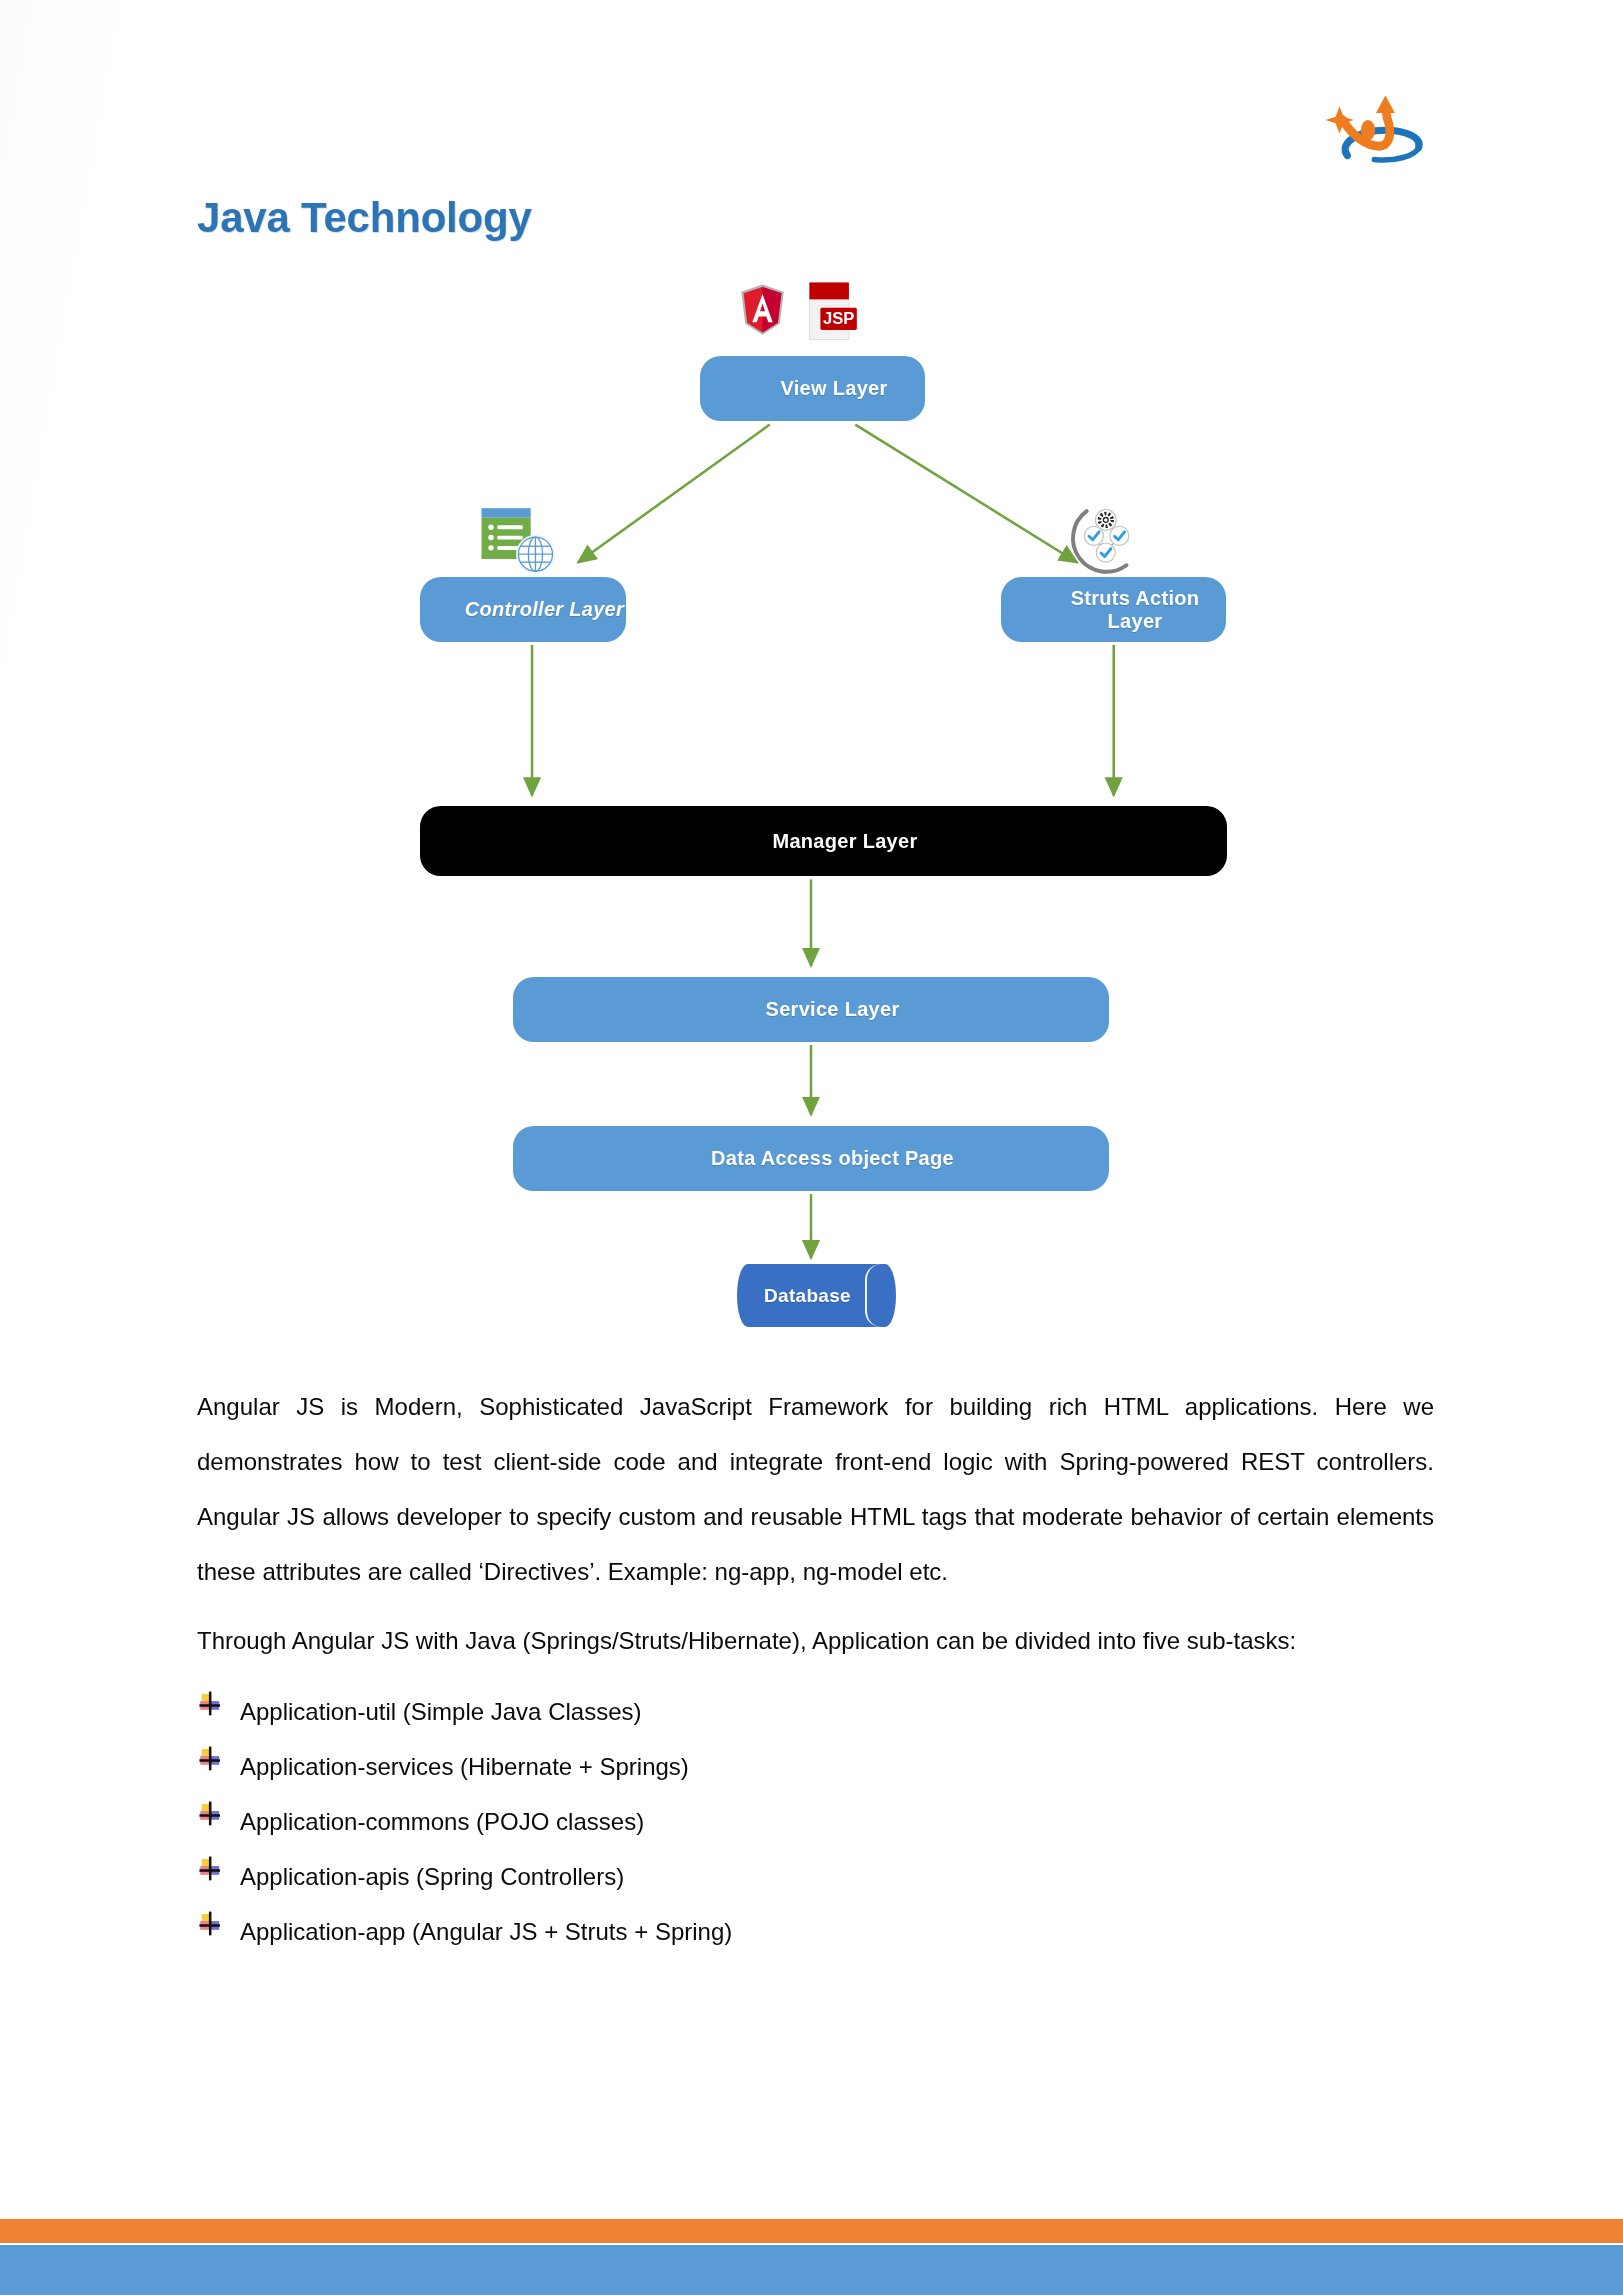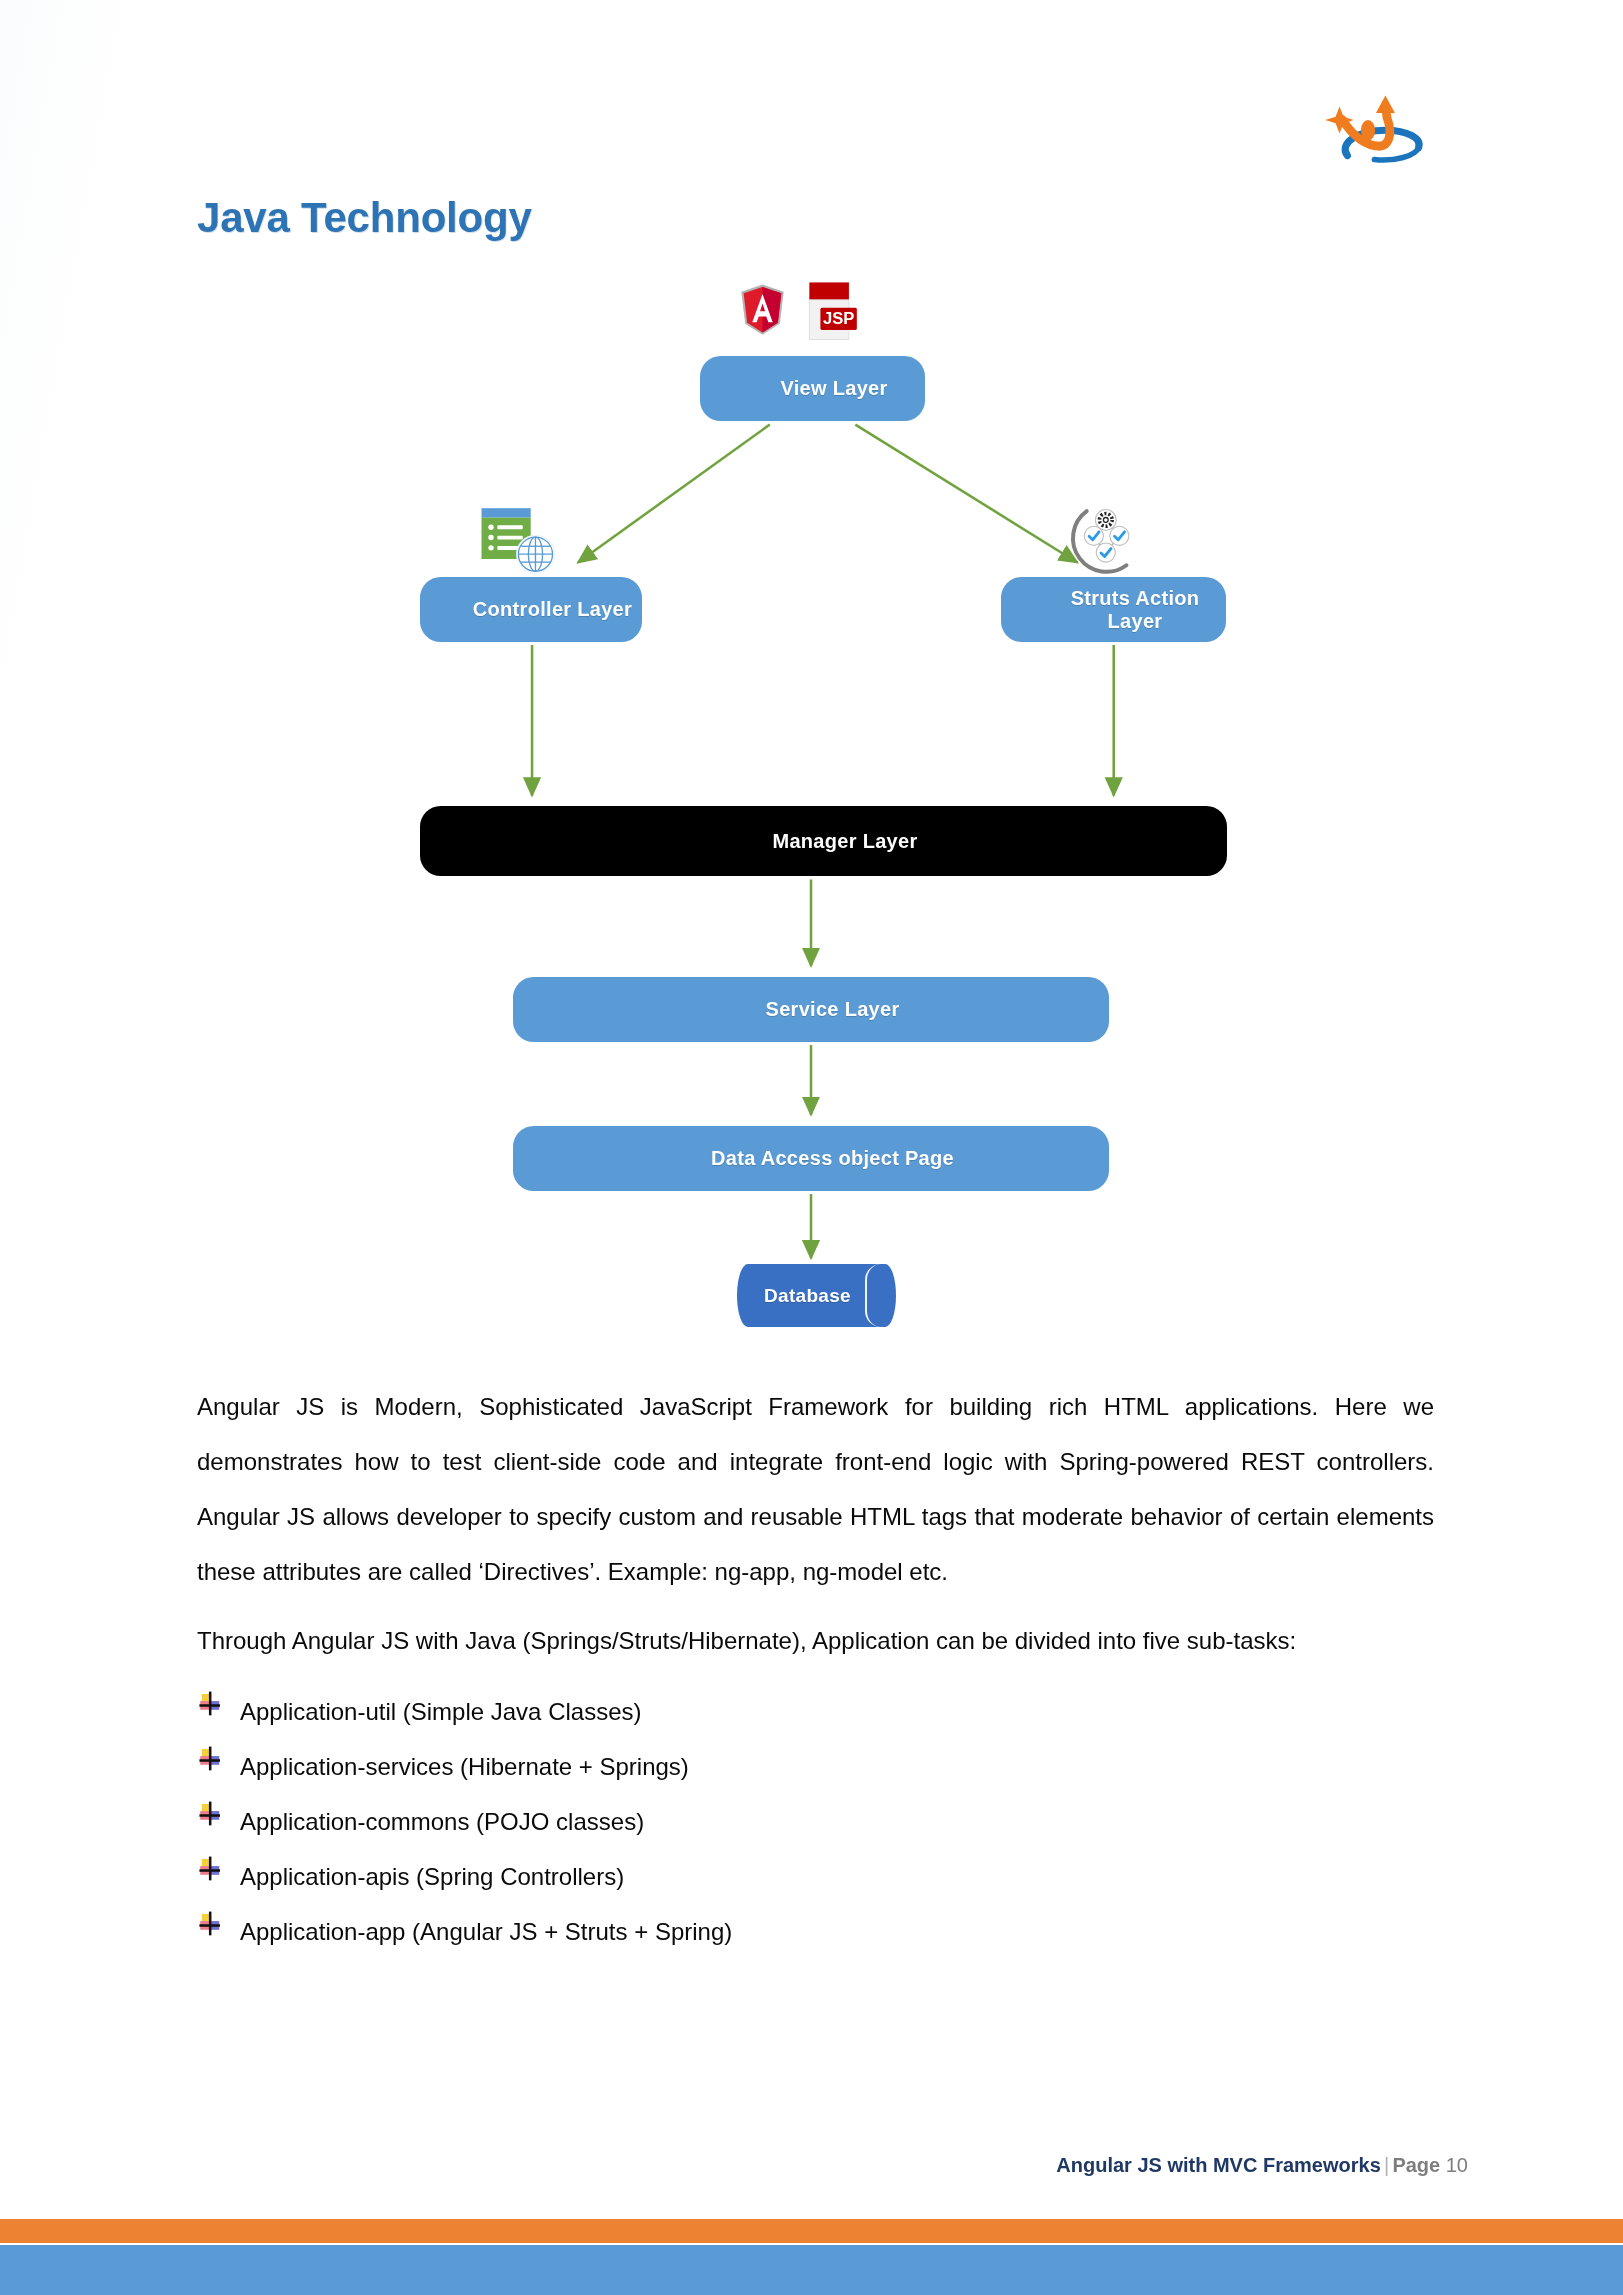--- a/index.html
+++ b/index.html
@@ -38,21 +38,21 @@
     display:flex; align-items:center; justify-content:center;
     color:#ffffff; font-weight:bold; text-align:center;
     letter-spacing:0.3px;
     text-shadow:0 0.8px 0.8px rgba(0,0,0,.18);
     padding-left:43px;
   }
   .node.blue { background:#5B9BD5; border-radius:20.6px; }
   .node.navy { background:#000000; border-radius:20.6px; }
 
   .n-view      { left:691px;  top:87px; width:225px;  height:65px;  font-size:20px; border-radius:17.4px;}
-  .n-ctrl      { left:411px;  top:308px; width:222px;  height:65px;  font-size:20px; border-radius:17.4px;}
+  .n-ctrl      { left:411px;  top:308px; width:206px;  height:65px;  font-size:20px; border-radius:17.4px;font-style:italic;}
   .n-struts    { left:992px; top:308px; width:225px;  height:65px;  font-size:20px; border-radius:17.4px;}
   .n-manager   { left:411px;  top:537px; width:807px; height:70px;  font-size:20px; }
   .n-service   { left:504px;  top:708px; width:596px;  height:65px;  font-size:20px; border-radius:17.4px;}
   .n-dao       { left:504px;  top:857px;width:596px;  height:65px;  font-size:20px; border-radius:17.4px;}
 
   
   .n-db {
     left:728px; top:995px; width:159px; height:63px;
     background:#3A70C4;
     border-radius:11px/32px;
@@ -309,21 +309,18 @@
           <rect x="4" y="14" width="12" height="11" fill="#EE7E8E"></rect>
           <rect x="16" y="14" width="12" height="11" fill="#6F6FD0"></rect>
           <rect x="15" y="2" width="3.2" height="30" fill="#111111"></rect>
           <rect x="3" y="18" width="26" height="3.2" fill="#111111"></rect>
         </svg>
       </span>
       <span class="bullet-label">Application-app (Angular JS + Struts + Spring)</span>
     </div>
   </div>
 
-  <div class="footer">
-    <span class="doc">Angular JS with MVC Frameworks</span><span class="sep">|</span><span class="pg"><b>Page</b> <span>10</span></span>
-  </div>
 
   <div class="bar-orange"></div>
   <div class="bar-blue"></div>
 
 </div>
 
 
 </body></html>

